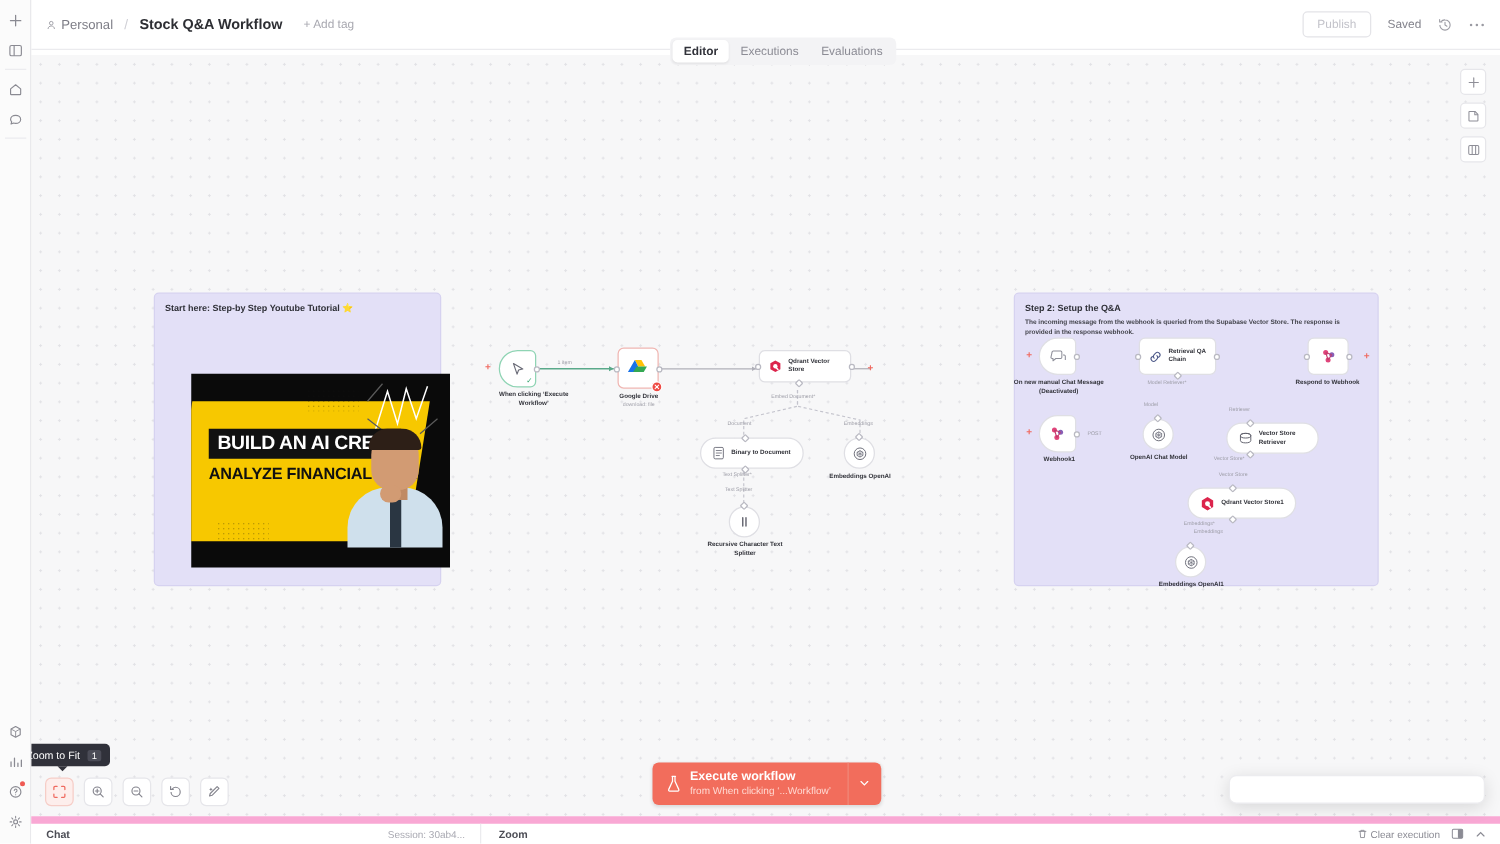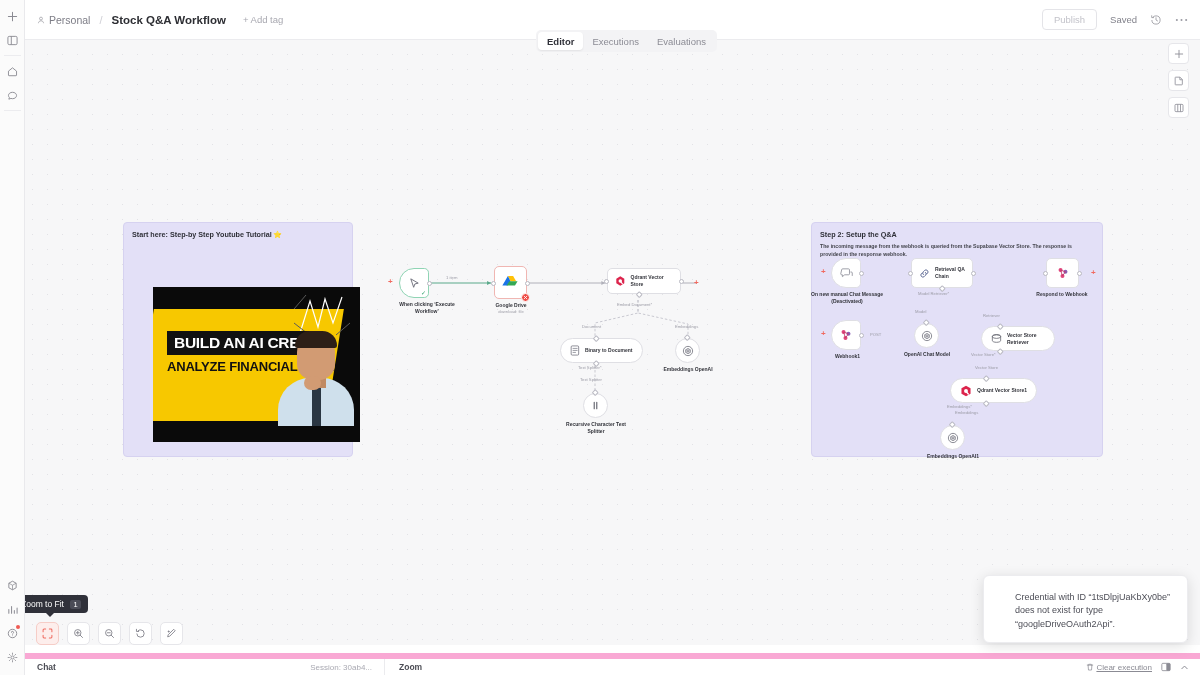--- a/index.html
+++ b/index.html
@@ -50,21 +50,21 @@
   
   #tabs {
     position: absolute; left: 536px; top: 30px; z-index: 21;
     display: flex; background: #f3f3f5; border-radius: 5px; padding: 2px;
   }
   .tab { font-size: 9.5px; color: #8c8c95; padding: 3.5px 9px; border-radius: 4px; cursor: pointer; }
   .tab.active { background: #fff; color: #31323a; font-weight: 600; box-shadow: 0 1px 2px rgba(0,0,0,.07); }
 
   
   #canvas {
-    position: absolute; left: 25px; top: 32px; width: 1175px; height: 613px;
+    position: absolute; left: 25px; top: 44px; width: 1175px; height: 613px;
     background: #f7f7f8;
     background-image: radial-gradient(#e2e2e6 0.8px, transparent 0.8px);
     background-size: 15px 15px;
     overflow: hidden;
   }
   
   #canvas-tools { position: absolute; right: 11px; top: 11px; display: flex; flex-direction: column; gap: 6px; }
   .ct-btn {
     width: 21px; height: 21px; background: #fff; border: 1px solid #e6e6ea;
     border-radius: 4px; display: flex; align-items: center; justify-content: center;
@@ -171,21 +171,21 @@
   
   #status {
     position: absolute; left: 25px; bottom: 0; width: 1175px; height: 22px;
     background: #fff; border-top: 6px solid #f9a8d4; display: flex; align-items: center; z-index: 30;
   }
   .st-chat { display:flex; align-items:center; width: 360px; height:100%; padding: 0 12px; border-right:1px solid #ebebee;}
   .st-lbl { font-size: 8.5px; color: #4c4d55; font-weight: 600;}
   .st-session { margin-left: auto; font-size: 8px; color: #a9a9b2; }
   .st-logs { padding: 0 14px; font-size: 8.5px; color: #4c4d55; font-weight: 600;}
   .st-right { margin-left: auto; display: flex; align-items: center; gap: 9px; padding-right: 11px; }
-  .st-clear { font-size: 8px; color: #8b8b94; display: flex; align-items: center; gap: 2px; cursor: pointer; text-decoration: underline;}
+  .st-clear { font-size: 8px; color: #8b8b94; display: flex; align-items: center; gap: 2px; cursor: pointer;}
 </style>
 </head>
 <body>
 
 <div id="app">
 
   <div id="rail">
     <div class="rail-ico" style="margin-top:4px;">
       <svg width="11" height="11" viewBox="0 0 12 12">
           <path d="M6 1.5v9M1.5 6h9" stroke="#8a8a92" stroke-width="1.1" stroke-linecap="round"></path>
@@ -599,23 +599,38 @@
         </svg>
     </div>
     <div class="zt">
       <svg width="11" height="11" viewBox="0 0 12 12">
           <path d="M8.4 1.4l1.6 1.6-6 6-2.2.6.6-2.2z" fill="none" stroke="#84848d" stroke-width="1" stroke-linejoin="round"></path>
           <path d="M3 2.2l.5 1.1 1.1.5-1.1.5L3 5.4l-.5-1.1-1.1-.5 1.1-.5z" fill="#84848d"></path>
         </svg>
     </div>
   </div>
 
+  <div id="exec">
+    <div class="exec-main">
+      <svg width="12" height="14" viewBox="0 0 12 14">
+        <path d="M4.6 1h2.8M5 1v4L2 11.5a.9.9 0 00.8 1.4h6.4a.9.9 0 00.8-1.4L7 5V1" fill="none" stroke="#fff" stroke-width="1" stroke-linecap="round" stroke-linejoin="round"></path>
+      </svg>
+      <div>
+        <div class="exec-t1">Execute workflow</div>
+        <div class="exec-t2">from When clicking ‘...Workflow’</div>
+      </div>
+    </div>
+    <div class="exec-caret">
+      <svg width="9" height="9" viewBox="0 0 10 10">
+          <path d="M2 3.6L5 6.6 8 3.6" fill="none" stroke="#fff" stroke-width="1.1" stroke-linecap="round"></path>
+        </svg>
+    </div>
+  </div>
 
   <div id="toast">
-    <div class="toast-body">Credential with ID “1tsDlpjUaKbXy0be” does not exist for type “googleDriveOAuth2Api”.</div>
   </div>
 
   <div id="status">
     <div class="st-chat">
       <span class="st-lbl">Chat</span>
       <span class="st-session">Session: 30ab4...</span>
     </div>
     <div class="st-logs">Zoom</div>
     <div class="st-right">
       <span class="st-clear">

